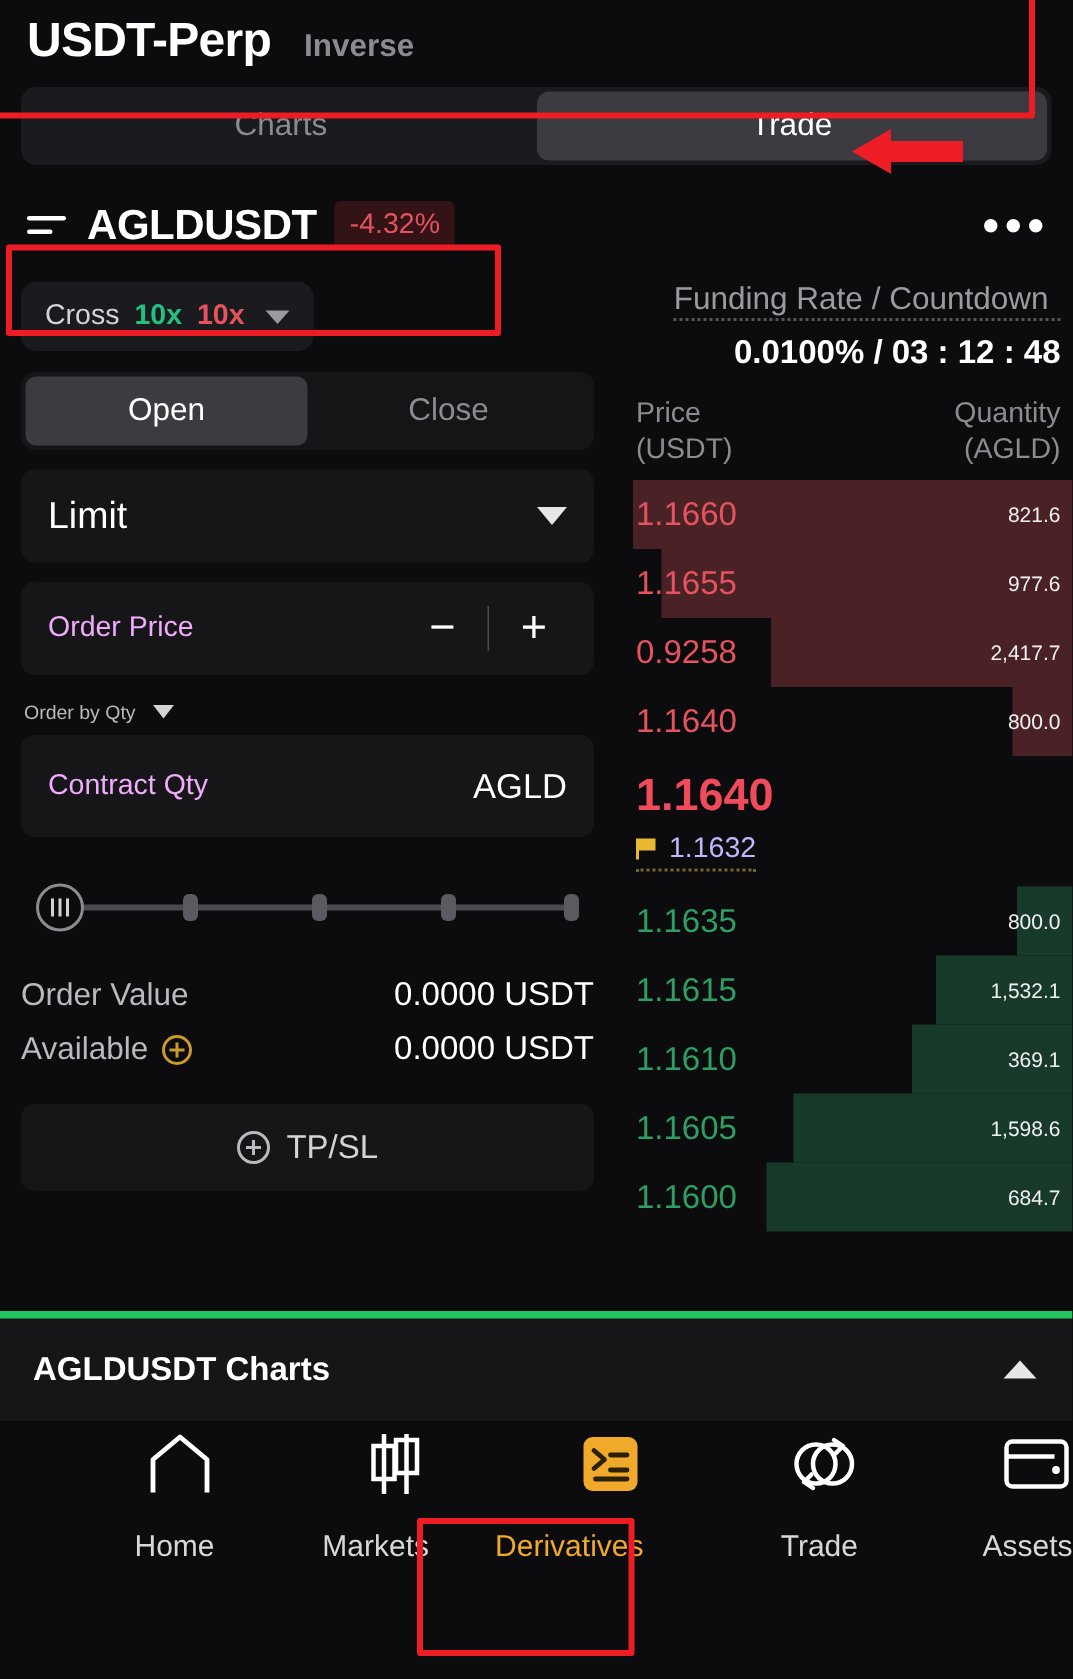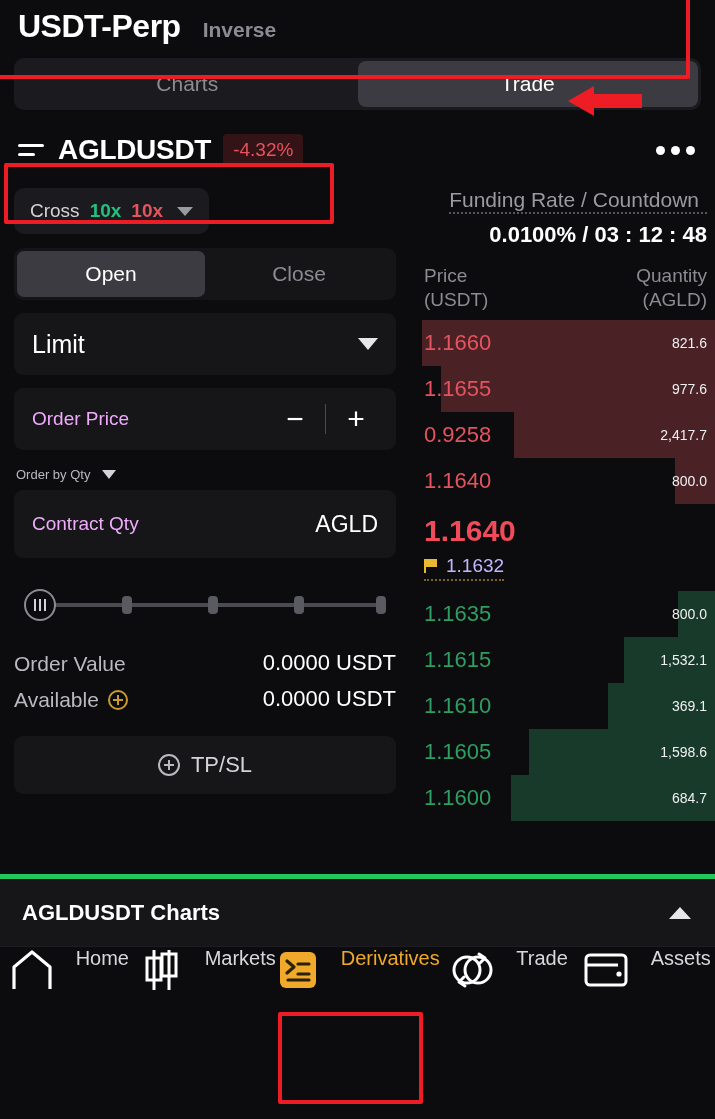--- a/index.html
+++ b/index.html
@@ -136,21 +136,21 @@
 
   
   .charts-bar { display: flex; align-items: center; height: 72px; padding: 0 24px 0 22px;
                 background: #161619; border-top: 5px solid #22c55e; }
   .charts-bar .t { font-size: 22px; font-weight: bold; color: #ffffff; }
   .chev-up { margin-left: auto; width: 0; height: 0; border-left: 11px solid transparent;
              border-right: 11px solid transparent; border-bottom: 12px solid #e7e7ea; }
 
   
   .bottomnav { display: flex; height: 103px; background: #0c0c0e; border-top: 1px solid #1d1d21; }
-  .nav-item { flex: 1; display: flex; flex-direction: row; align-items: flex-start;
+  .nav-item { flex: 1; display: flex; flex-direction: column; align-items: flex-end;
               justify-content: center; gap: 21px; }
   .nav-label { font-size: 20px; color: #d8d8dc; }
   .nav-item.active .nav-label { color: #f0a92a; }
   .nav-ico { height: 46px; display: flex; align-items: center; justify-content: center; }
 </style>
 </head>
 <body>
 
 <div id="app">
 

